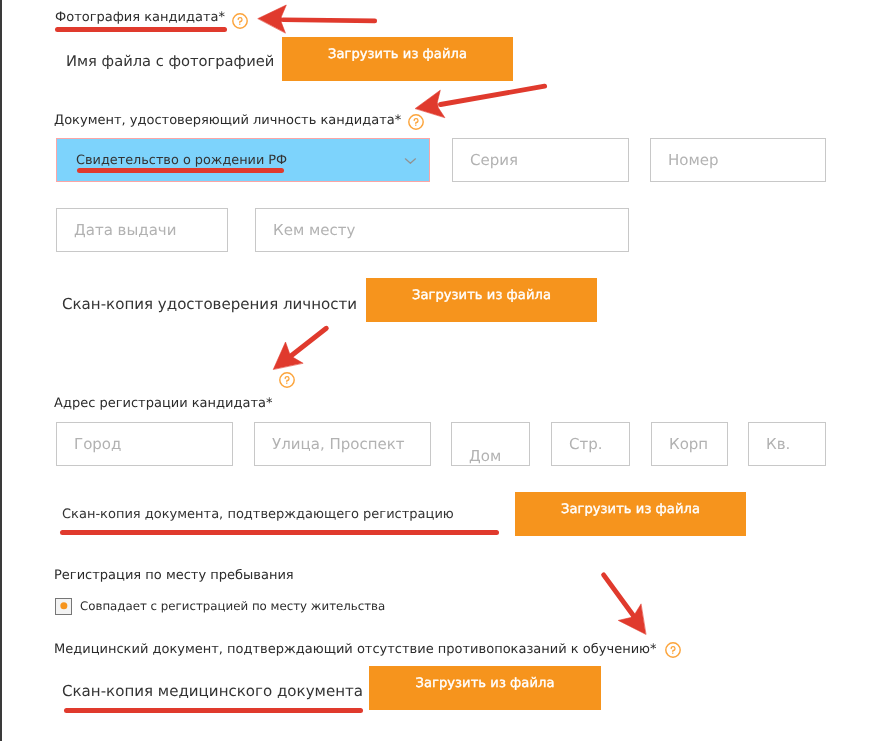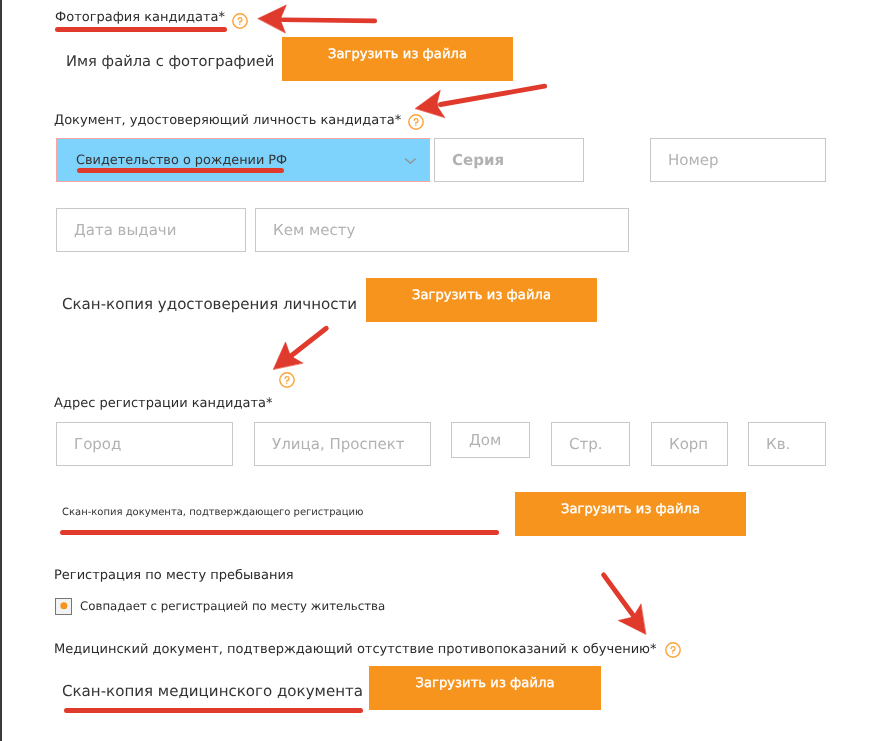--- a/index.html
+++ b/index.html
@@ -61,28 +61,28 @@
     <circle cx="7.8" cy="11.2" r="0.72" fill="#FCA43B"></circle>
   </svg>
 
   <div class="sel" style="left:56px;top:138px;width:374px;height:44px;">
     <span class="val">Свидетельство о рождении РФ</span>
     <svg class="chev" width="12.8" height="6.3" viewBox="0 0 13 7">
       <path d="M0.9 0.9 L6.5 5.9 L12.1 0.9" fill="none" stroke="#929292" stroke-width="1.4" stroke-linecap="round" stroke-linejoin="round"></path>
     </svg>
   </div>
 
-  <div class="inp" style="left:434px;top:138px;width:150px;height:44px;font-weight:bold;">
+  <div class="inp" style="left:452px;top:138px;width:177px;height:44px;">
     <span>Серия</span>
   </div>
   <div class="inp" style="left:650px;top:138px;width:176px;height:44px;">
     <span>Номер</span>
   </div>
 
-  <div class="inp" style="left:56px;top:208px;width:190px;height:44px;">
+  <div class="inp" style="left:56px;top:208px;width:172px;height:44px;">
     <span>Дата выдачи</span>
   </div>
   <div class="inp" style="left:255px;top:208px;width:374px;height:44px;">
     <span>Кем месту</span>
   </div>
 
   <div class="lbl big-label" style="left:62px;top:295px;">Скан-копия удостоверения личности</div>
   <div class="btn" style="left:366px;top:278px;width:231px;height:44px;">Загрузить из файла</div>
 
   <div class="lbl field-label" style="left:54px;top:372px;margin-top:24px;">Адрес регистрации кандидата*</div>
@@ -91,34 +91,34 @@
     <path d="M6.2 6.5 A1.9 1.9 0 1 1 8.15 8.35 C7.9 8.55 7.85 8.75 7.85 9.1 L7.85 9.7" fill="none" stroke="#FCA43B" stroke-width="1.25" stroke-linecap="round" stroke-linejoin="round"></path>
     <circle cx="7.8" cy="11.2" r="0.72" fill="#FCA43B"></circle>
   </svg>
 
   <div class="inp" style="left:56px;top:422px;width:177px;height:44px;">
     <span>Город</span>
   </div>
   <div class="inp" style="left:254px;top:422px;width:177px;height:44px;">
     <span>Улица, Проспект</span>
   </div>
-  <div class="inp" style="left:451px;top:422px;width:79px;height:36px;">
+  <div class="inp" style="left:451px;top:422px;width:79px;height:44px;align-items:flex-end;">
     <span>Дом</span>
   </div>
   <div class="inp" style="left:651px;top:422px;width:77px;height:44px;">
     <span>Корп</span>
   </div>
   <div class="inp" style="left:551px;top:422px;width:79px;height:44px;">
     <span>Стр.</span>
   </div>
   <div class="inp" style="left:748px;top:422px;width:78px;height:44px;">
     <span>Кв.</span>
   </div>
 
-  <div class="lbl big-label" style="left:62px;top:507px;font-size:10px;">Скан-копия документа, подтверждающего регистрацию</div>
+  <div class="lbl big-label" style="left:62px;top:507px;font-size:13px;">Скан-копия документа, подтверждающего регистрацию</div>
   <div class="btn" style="left:515px;top:492px;width:231px;height:44px;">Загрузить из файла</div>
 
   <div class="lbl field-label" style="left:54px;top:568px;">Регистрация по месту пребывания</div>
 
   <div class="cb" style="left:55px;top:598px;width:17px;height:17px;">
     <i></i>
   </div>
   <div class="lbl field-label" style="left:80px;top:599px;font-size:11.8px;">Совпадает с регистрацией по месту жительства</div>
 
   <div class="lbl field-label" style="left:54px;top:642px;">Медицинский документ, подтверждающий отсутствие противопоказаний к обучению*</div>

